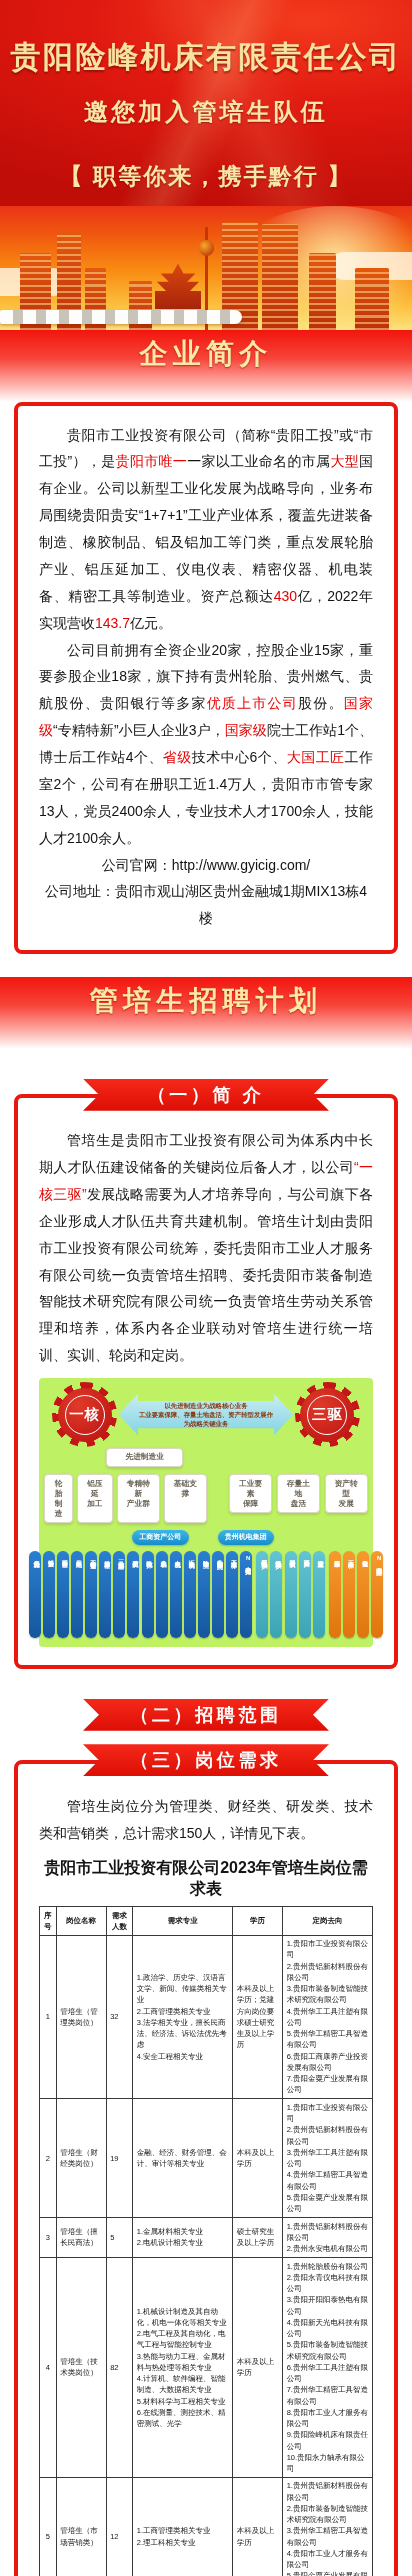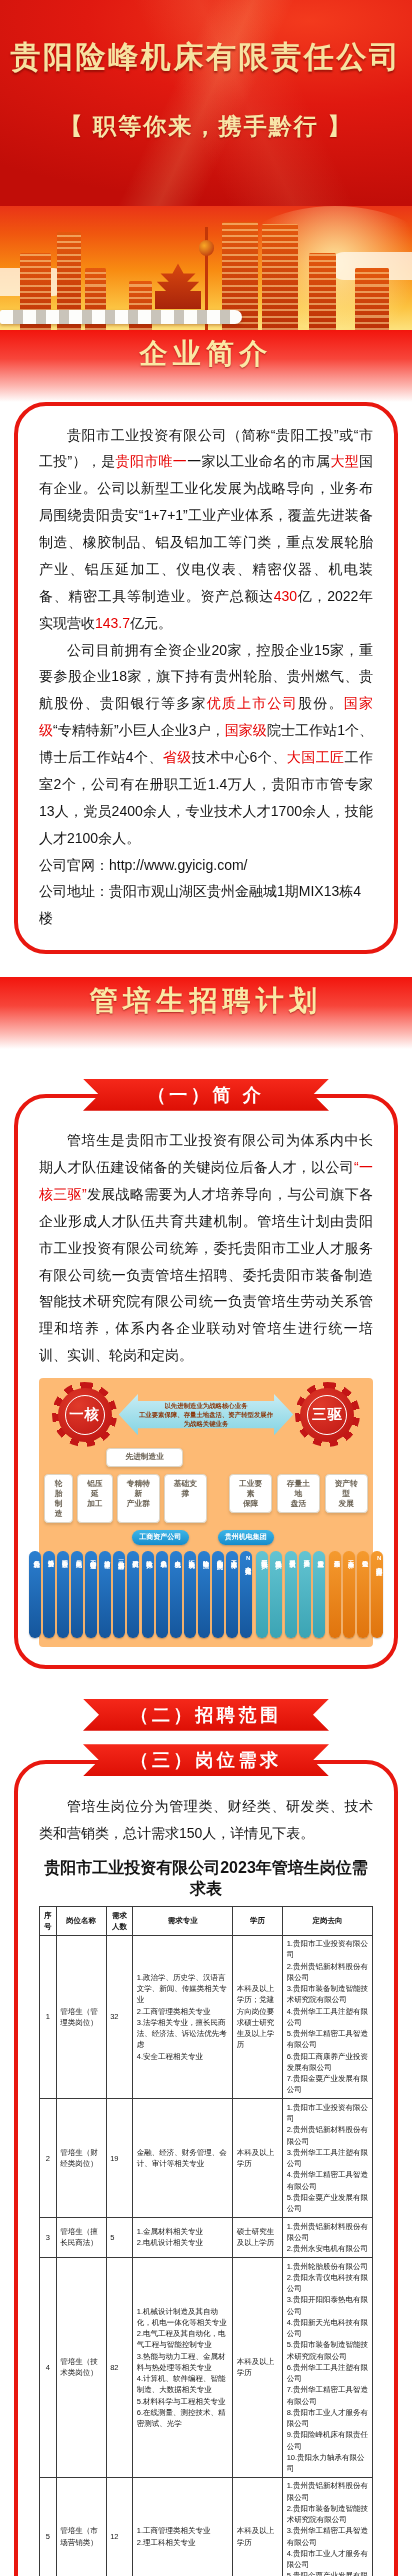--- a/index.html
+++ b/index.html
@@ -44,37 +44,37 @@
   .cloud { position:absolute; width:82px; height:28px; border-radius:20.6px; background:rgba(255,248,235,.8); filter:blur(0.5px); }
   .c1{left:-15.5px;top:62px} .c2{right:-20.6px;top:46px;width:103px}
 
   
   .band { height:72px; display:flex; align-items:flex-start; justify-content:center;
     background:linear-gradient(180deg,#f2150d 0%, #f7453a 40%, #fdb7b1 78%, #ffffff 100%); }
   .band span { margin-top:5.2px; font-size:28px; font-weight:bold; letter-spacing:5.2px; color:#fbe9a5;
     text-shadow:0 1px 1.5px rgba(120,10,0,.55); }
 
   
-  .rbox { margin:0 14.4px; background:#fff; border:4.6px solid #e8170f; border-radius:32px;
+  .rbox { margin:0 14.4px; background:#fff; border:4.6px solid #e8170f; border-radius:8px;
     padding:15.5px 20.6px 17.5px; position:relative; z-index:1; }
   .sec { margin-top:30px; position:relative; }
   .ribbon { position:relative; z-index:3; width:246px; height:32px; margin:0 auto -16.5px;
     background:linear-gradient(180deg,#f5281a,#dd0f05); color:#fff; display:flex; align-items:center; justify-content:center;
     font-size:18px; font-weight:bold; letter-spacing:3.6px;
     clip-path:polygon(0 0,100% 0,93.5% 50%,100% 100%,0 100%,6.5% 50%);text-align:right; }
   .rbox.padtop { padding-top:29px; }
 
   
   .para { font-size:14px; line-height:1.92; text-align:justify; text-indent:2em; color:#141414; }
-  .line { font-size:14px; line-height:1.92; color:#141414; }
+  .line { font-size:14px; line-height:1.92; color:#141414;text-align:center; }
   .hl { color:#e60000; }
   .pre { white-space:pre-line; }
 
   
-  .diagram { margin-top:9.3px; background:#fdba74; border-radius:4.1px; padding:7.2px 5.2px 9.3px; }
+  .diagram { margin-top:9.3px; background:#bef264; border-radius:4.1px; padding:7.2px 5.2px 9.3px; }
   .gearrow { display:flex; align-items:center; padding:2.1px 13.4px 5.2px; }
   .gear { position:relative; width:54px; height:54px; flex:0 0 auto; }
   .gear .teeth { position:absolute; inset:-5.7px; border-radius:50%;
     background:repeating-conic-gradient(#c41616 0 16deg, rgba(0,0,0,0) 16deg 32deg); }
   .gear .gbody { position:absolute; inset:0; border-radius:50%; background:radial-gradient(circle at 38% 32%, #e03a2a, #b80f0f);
     display:flex; align-items:center; justify-content:center; }
   .gear .gbody b { width:40px; height:40px; border:1.5px solid #fff; border-radius:50%;
     display:flex; align-items:center; justify-content:center; color:#fff; font-size:14.4px; letter-spacing:1px; }
   .darrow { position:relative; flex:1; height:47px; margin:0 7.2px; }
   .darrow::before { content:''; position:absolute; inset:0;
@@ -107,20 +107,21 @@
   table.req th { font-weight:bold; text-align:center; }
   td.c { text-align:center; }
 </style>
 </head>
 <body>
 
 <div class="page">
 
   <div class="hero">
     <div class="hero-title">贵阳险峰机床有限责任公司</div>
+    <div class="hero-sub">邀您加入管培生队伍</div>
     <div class="hero-slogan">【 职等你来，携手黔行 】</div>
   </div>
 
   <div class="city">
     <div class="glow"></div>
     <div class="cloud c1"></div>
     <div class="cloud c2"></div>
     <div class="bld b1"></div>
     <div class="bld b2"></div>
     <div class="bld b3"></div>

